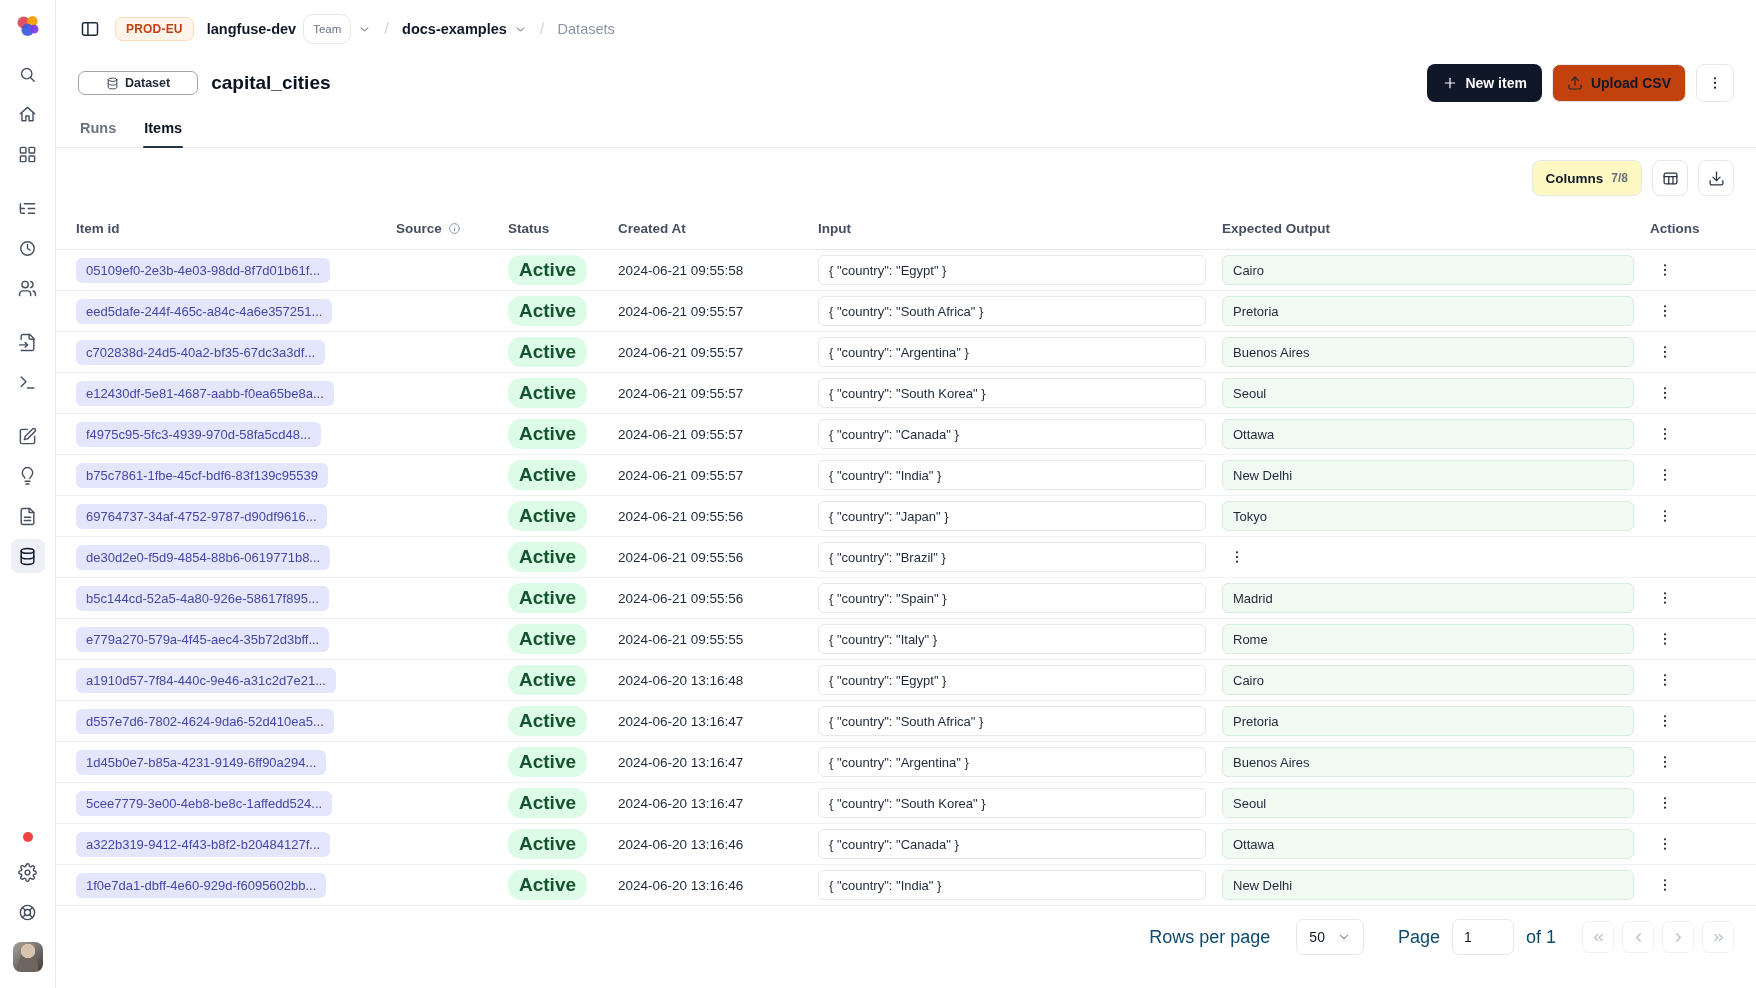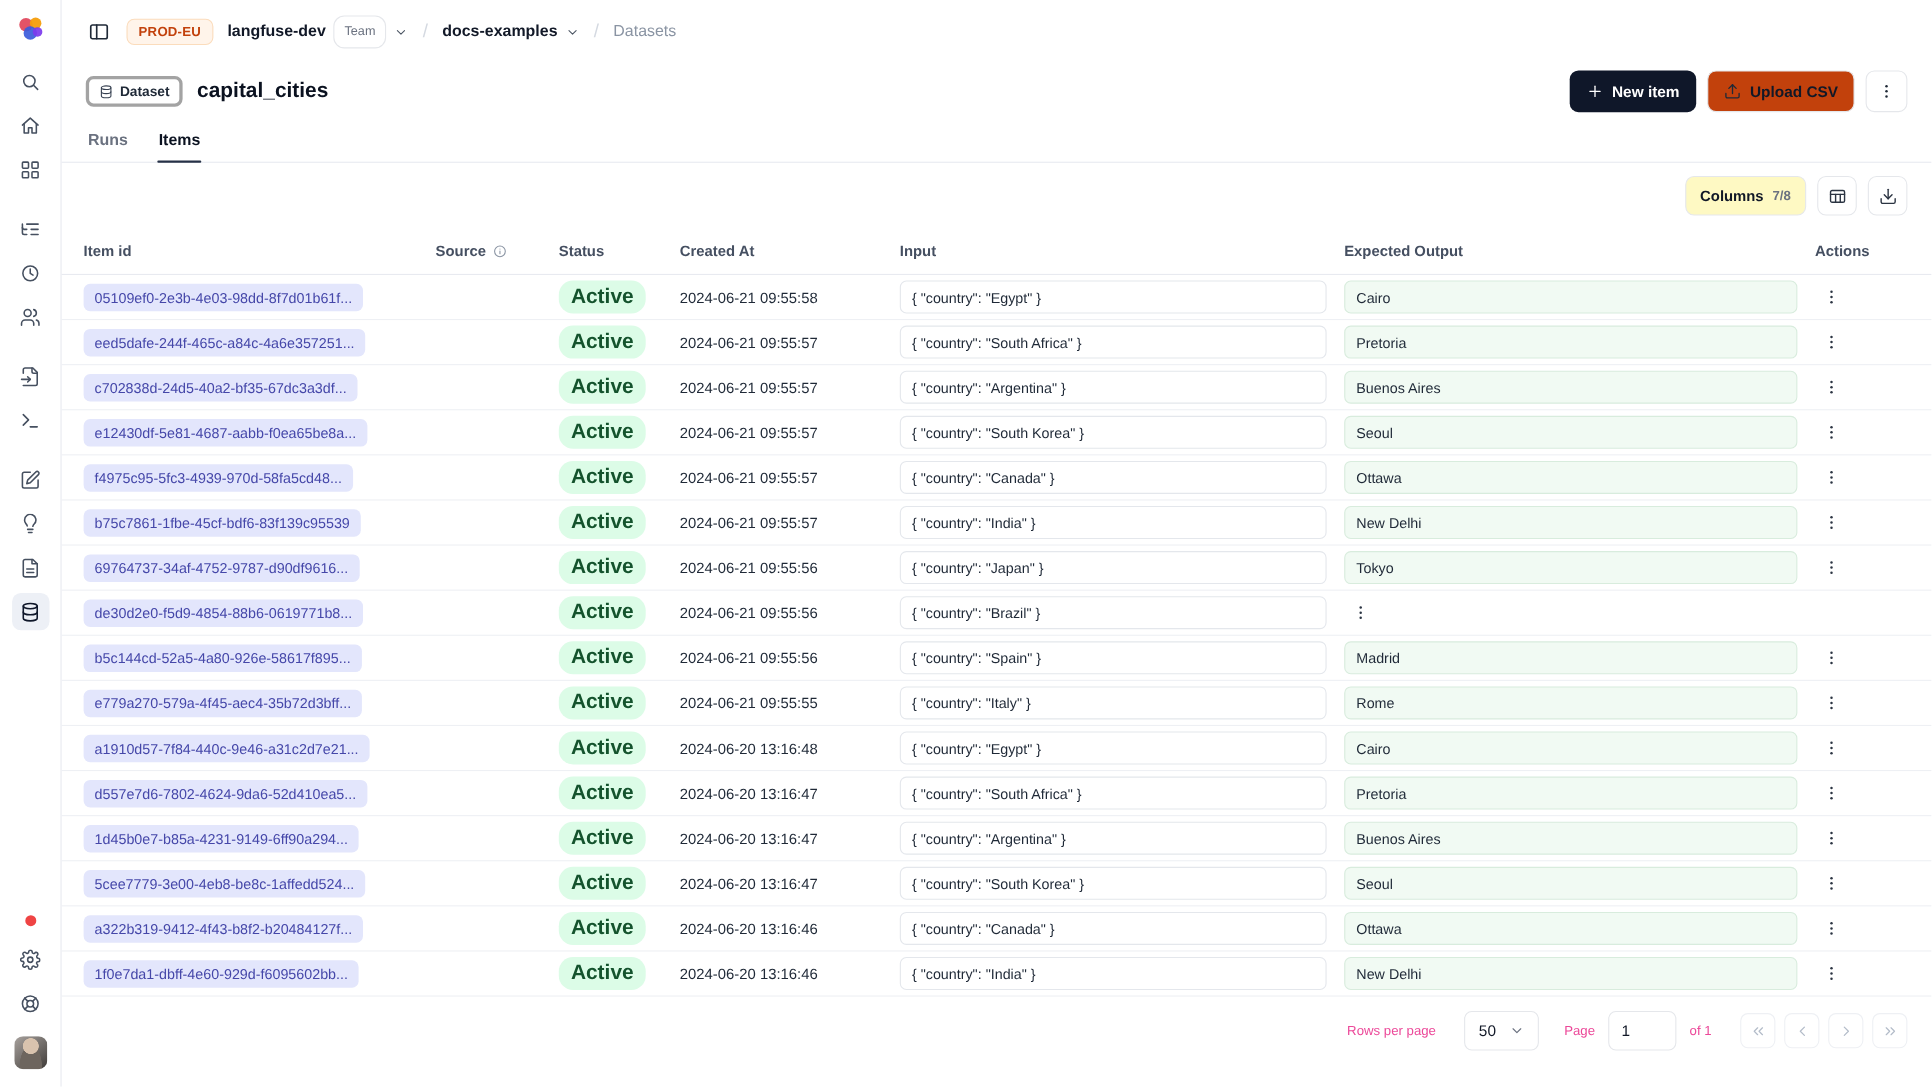--- a/index.html
+++ b/index.html
@@ -38,22 +38,22 @@
   .env-badge{font-size:12px;font-weight:700;color:var(--env-badge-text,#c2410c);background:#fff4ea;
     border:1px solid #fbdcbc;padding:4px 10px;border-radius:7px;letter-spacing:.2px}
   .crumb{font-size:14.5px;font-weight:600;color:#111827;display:flex;align-items:center;gap:7px;cursor:pointer}
   .crumb .chev{font-size:13px;color:#4b5563}
   .crumb.muted{color:#8a94a3;font-weight:500}
   .type-pill{font-size:11.5px;color:#6b7280;border:1px solid #e5e7eb;border-radius:10px;padding:8px 9px;font-weight:500}
   .crumb-sep{color:#d4d9e1;font-size:17px;font-weight:400}
 
   
   .page-header{display:flex;align-items:center;padding:6px 22px;height:50px;gap:13px}
-  .dataset-badge{display:flex;align-items:center;gap:6px;border:3px solid #a3a3a3;border-radius:7px;
-    padding:4px 9px;font-size:12.5px;font-weight:600;color:#1f2937}
+  .dataset-badge{display:flex;align-items:center;gap:6px;border:1px solid #a3a3a3;border-radius:7px;
+    padding:4px 27px;font-size:12.5px;font-weight:600;color:#1f2937}
   .dataset-badge .dbi{font-size:13px;color:#374151}
   .page-title{font-size:19px;font-weight:700;color:#0b1220}
   .header-actions{margin-left:auto;display:flex;gap:10px;align-items:center}
   .btn-primary{display:flex;align-items:center;gap:7px;background:var(--primary-button-bg,#0f1729);color:#fff;
     border:none;border-radius:8px;height:38px;padding:0 15px;font-size:14px;font-weight:600;cursor:pointer;font-family:inherit}
   .btn-primary .bi{font-size:16px}
   .btn-outline{display:flex;align-items:center;gap:8px;background:#c2410c;color:#111827;border:1px solid #e5e7eb;
     border-radius:8px;height:38px;padding:12px 14px;font-size:14px;font-weight:600;cursor:pointer;font-family:inherit}
   .btn-outline .bi{font-size:16px;color:#1f2937}
   .btn-icon{width:38px;height:38px;display:flex;align-items:center;justify-content:center;background:#fff;
@@ -90,25 +90,25 @@
     font-size:19px;padding:4px 11px;border-radius:13px;font-weight:700}
   .created{font-size:13.5px;color:#1f2937}
   .cell-box{height:30px;display:flex;align-items:center;padding:0 10px;border:1px solid #e4e7ec;border-radius:6px;
     font-size:13px;color:#1f2937;width:calc(100% - 16px);white-space:nowrap;overflow:hidden;background:#fff;cursor:pointer}
   .expected-box{background:var(--expected-bg,#f1faf3);border-color:#d8ecdd}
   .dots-btn{width:30px;height:30px;border:none;background:transparent;color:#2b3442;display:flex;align-items:center;
     justify-content:center;cursor:pointer;font-size:16px;border-radius:6px}
 
   
   .pagination{display:flex;align-items:center;justify-content:flex-end;padding:13px 22px;height:62px;gap:0}
-  .pg-label{font-size:12px;color:#ec4899}
+  .pg-label{font-size:18px;color:#0c4a6e}
   .select{display:flex;align-items:center;gap:12px;border:1px solid #e5e7eb;border-radius:7px;height:36px;
     padding:0 12px;font-size:14px;color:#111827;cursor:pointer;margin-left:26px;background:#fff}
   .select .chev{font-size:14px;color:#6b7280}
-  .page-label{margin-left:23px}
+  .page-label{margin-left:34px}
   .page-input{width:62px;height:36px;border:1px solid #e5e7eb;border-radius:7px;padding:0 11px;font-size:14px;
     color:#111827;margin-left:12px;font-family:inherit;outline:none}
   .of-label{margin-left:12px}
   .pager-group{margin-left:26px;display:flex;gap:8px}
   .pager-btn{width:32px;height:32px;border:1px solid #eef0f4;background:#fff;border-radius:7px;color:#b3bcc9;
     display:flex;align-items:center;justify-content:center;cursor:pointer;font-size:15px}
 </style>
 </head>
 <body>
 

